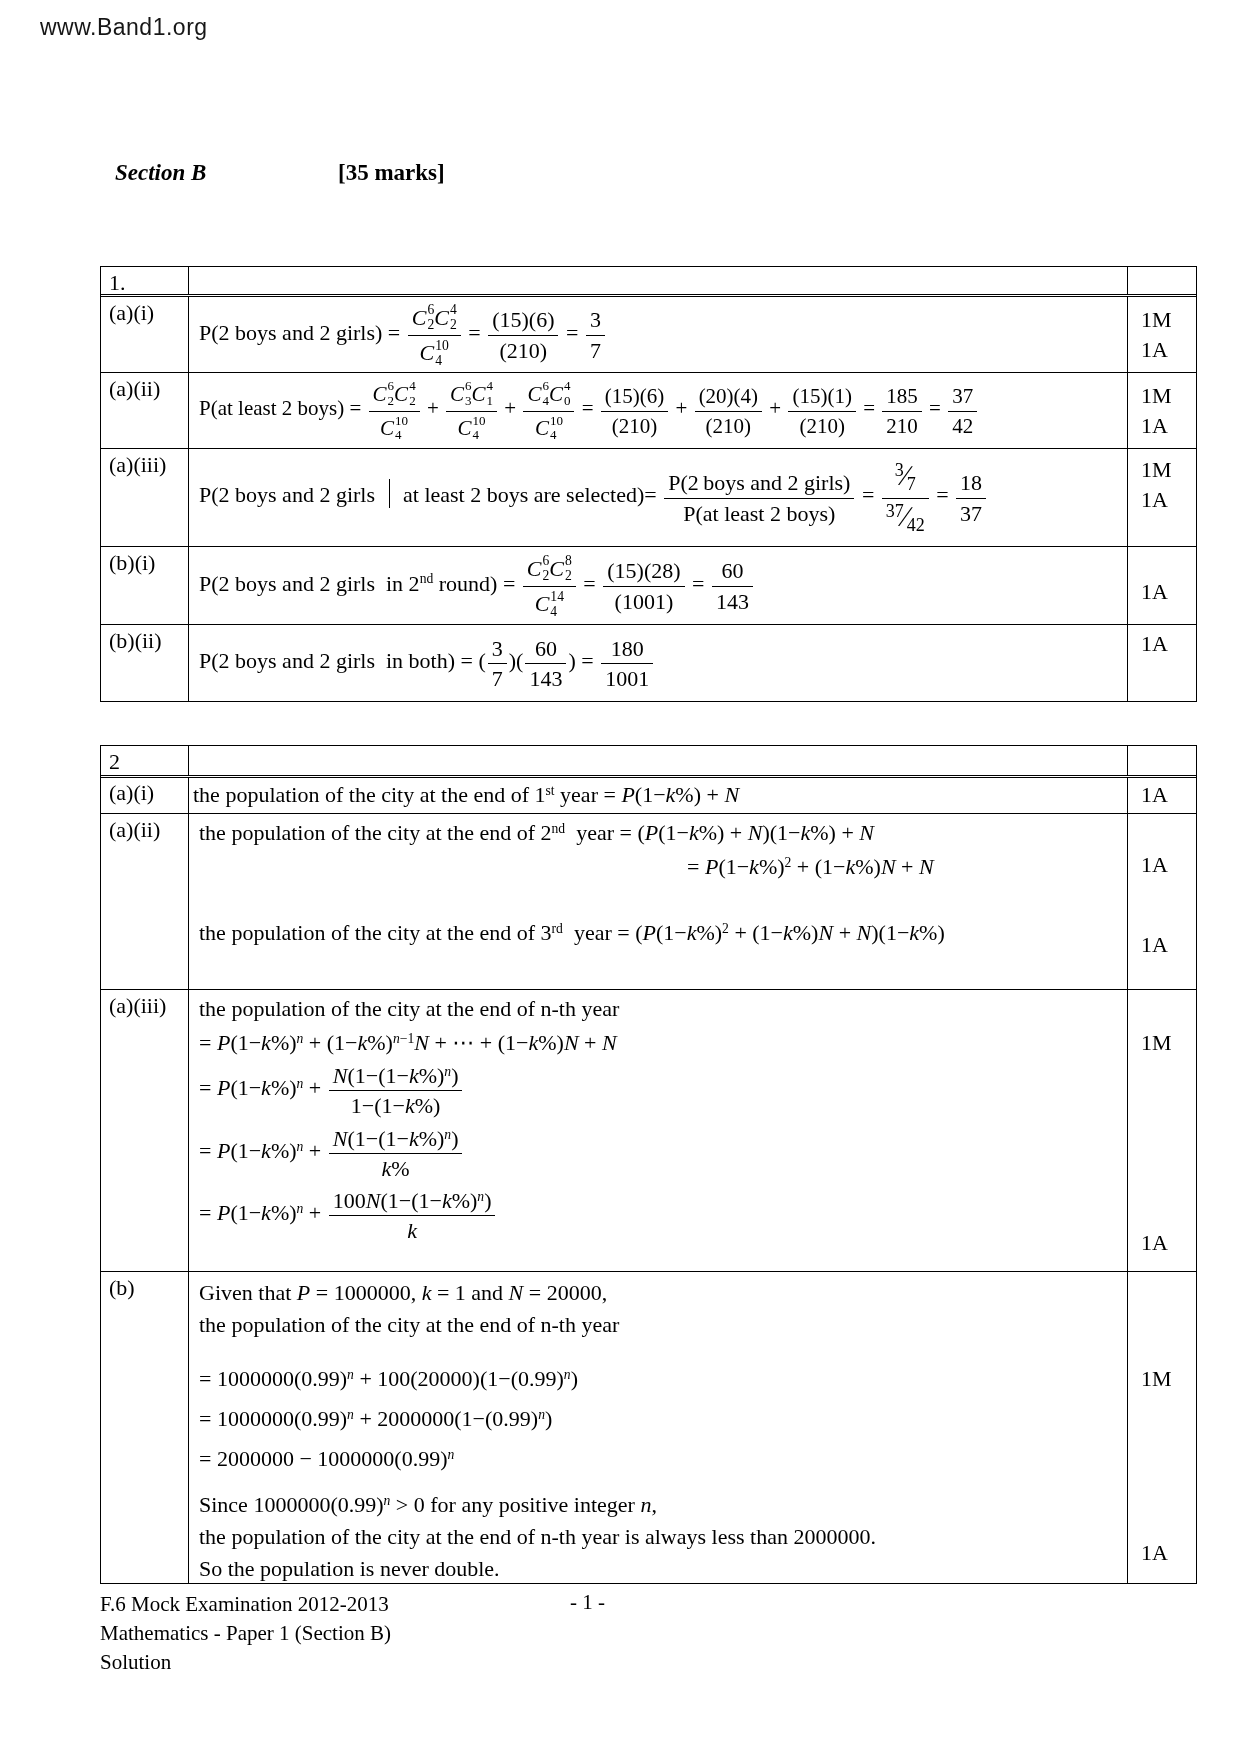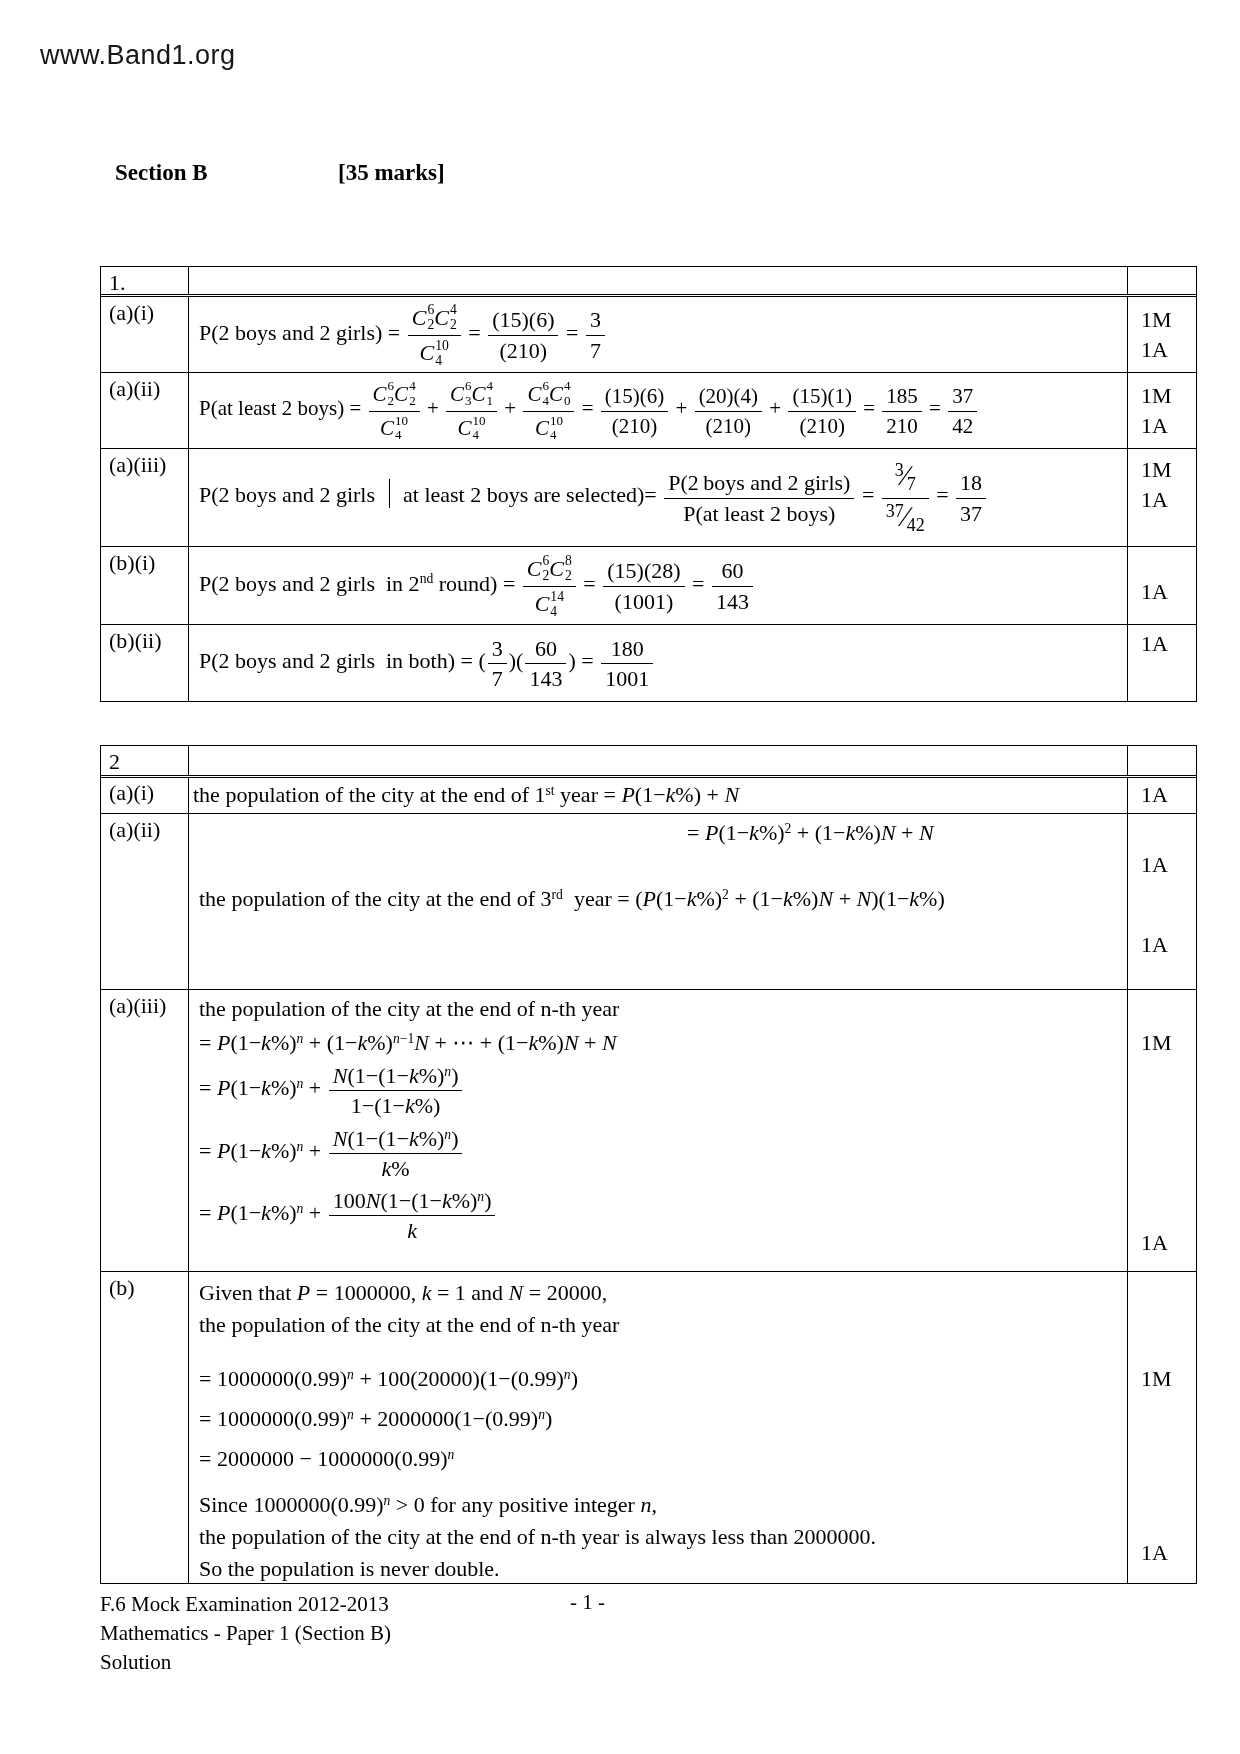--- a/index.html
+++ b/index.html
@@ -1,21 +1,21 @@
 <!DOCTYPE html>
 <html><head>
 <meta charset="utf-8">
 <style>
   html,body{margin:0;padding:0;background:#e8e8e8;}
   .page{position:relative;width:1240px;height:1754px;background:#ffffff;margin:0 auto;
         font-family:"Liberation Serif", "DejaVu Serif", serif;color:#000;overflow:hidden;}
-  .site{position:absolute;left:40px;top:40px;font-family:"Liberation Sans","DejaVu Sans",sans-serif;
-        font-size:27px;color:#161616;letter-spacing:0.5px;}
+  .site{position:absolute;left:40px;top:14px;font-family:"Liberation Sans","DejaVu Sans",sans-serif;
+        font-size:23px;color:#161616;letter-spacing:0.5px;}
   .sec{position:absolute;left:115px;top:158px;font-weight:bold;font-size:23px;line-height:29px;}
-  .sec .t1{display:inline-block;width:223px;}
+  .sec .t1{display:inline-block;width:223px;font-style:italic;}
   
   .tbl{position:absolute;left:100px;width:1097px;border:1px solid #000;box-sizing:border-box;background:#fff;}
   .row{display:flex;box-sizing:border-box;border-bottom:1px solid #000;}
   .row:last-child{border-bottom:none;}
   .row.hdr{border-bottom:3px double #000;}
   .c{box-sizing:border-box;}
   .lab{width:88px;flex:none;border-right:1px solid #000;padding:3px 2px 0 8px;font-size:22px;}
   .bodyc{flex:1;min-width:0;border-right:1px solid #000;}
   .fbody{display:flex;align-items:center;height:100%;padding-left:10px;font-size:22px;white-space:nowrap;}
   .colbody{display:flex;flex-direction:column;align-items:flex-start;height:100%;
@@ -223,20 +223,21 @@
         </div>
       </div>
       <div class="c mk" style="padding-top:2px">
         <div class="m">1A</div>
       </div>
     </div>
     <div class="row" style="height:176px">
       <div class="c lab">(a)(ii)</div>
       <div class="c bodyc">
         <div class="colbody">
+          <div class="ln" style="margin-top:4px">the population of the city at the end of 2<sup>nd</sup>&nbsp; year = (<i>P</i>(1−<i>k</i>%) + <i>N</i>)(1−<i>k</i>%) + <i>N</i></div>
           <div class="ln" style="margin-top:4px;margin-left:488px">= <i>P</i>(1−<i>k</i>%)<sup>2</sup> + (1−<i>k</i>%)<i>N</i> + <i>N</i></div>
           <div class="ln" style="margin-top:36px">the population of the city at the end of 3<sup>rd</sup>&nbsp; year = (<i>P</i>(1−<i>k</i>%)<sup>2</sup> + (1−<i>k</i>%)<i>N</i> + <i>N</i>)(1−<i>k</i>%)</div>
         </div>
       </div>
       <div class="c mk">
         <div class="m" style="margin-top:36px">1A</div>
         <div class="m" style="margin-top:50px">1A</div>
       </div>
     </div>
     <div class="row" style="height:282px">

